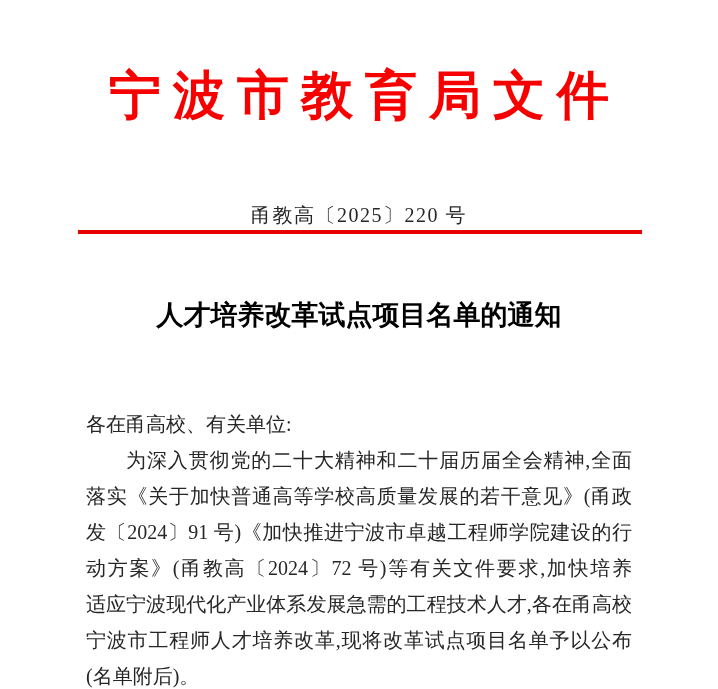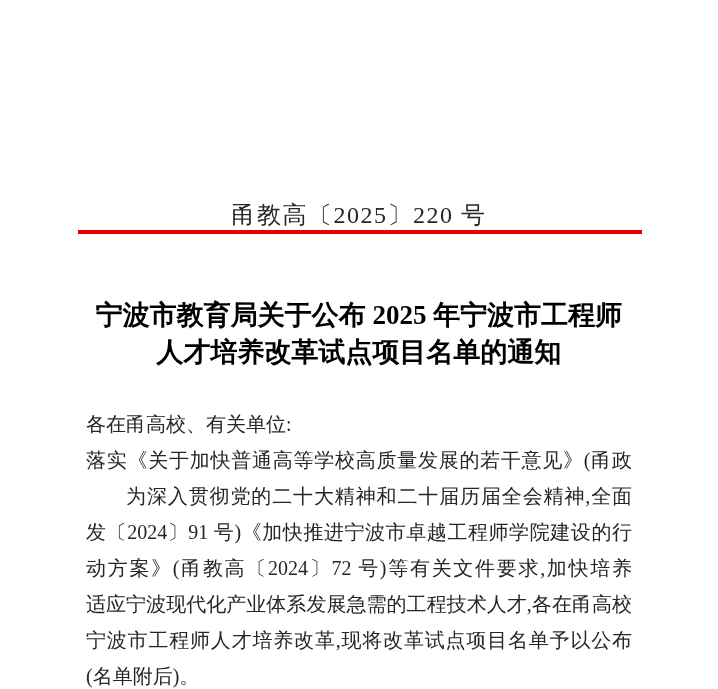--- a/index.html
+++ b/index.html
@@ -34,21 +34,21 @@
     white-space: nowrap;
     font-family: "Liberation Serif", "DejaVu Serif", serif;
   }
   .doc-number {
     position: absolute;
     top: 202px;
     left: 0;
     width: 100%;
     text-align: center;
     color: var(--body-text, #262626);
-    font-size: 24px;
+    font-size: 20px;
     line-height: 26px;
     letter-spacing: 1.5px;
     white-space: nowrap;
   }
   .red-divider {
     position: absolute;
     top: 230px;
     left: 78px;
     width: 564px;
     height: 4px;
@@ -87,34 +87,34 @@
   }
   .indent-line {
     padding-left: 40px;
   }
 </style>
 </head>
 <body>
 
 <div class="page">
 
+  <div class="org-title">宁波市教育局文件</div>
 
   <div class="doc-number">甬教高〔2025〕220 号</div>
 
   <div class="red-divider"></div>
 
   <div class="notice-title">
-    <div>宁波市教育局关于公布 2025 年宁波市工程师</div>
     <div>人才培养改革试点项目名单的通知</div>
   </div>
 
   <div class="body-block">
     <div class="body-line">各在甬高校、有关单位:</div>
+    <div class="body-line fill-line indent-line">为深入贯彻党的二十大精神和二十届历届全会精神,全面</div>
     <div class="body-line fill-line">落实《关于加快普通高等学校高质量发展的若干意见》(甬政</div>
-    <div class="body-line fill-line indent-line">为深入贯彻党的二十大精神和二十届历届全会精神,全面</div>
     <div class="body-line fill-line">发〔2024〕91 号)《加快推进宁波市卓越工程师学院建设的行</div>
     <div class="body-line fill-line">动方案》(甬教高〔2024〕72 号)等有关文件要求,加快培养</div>
     <div class="body-line fill-line">适应宁波现代化产业体系发展急需的工程技术人才,各在甬高校</div>
     <div class="body-line fill-line">宁波市工程师人才培养改革,现将改革试点项目名单予以公布</div>
     <div class="body-line">(名单附后)。</div>
   </div>
 
 </div>
 
 </body></html>

